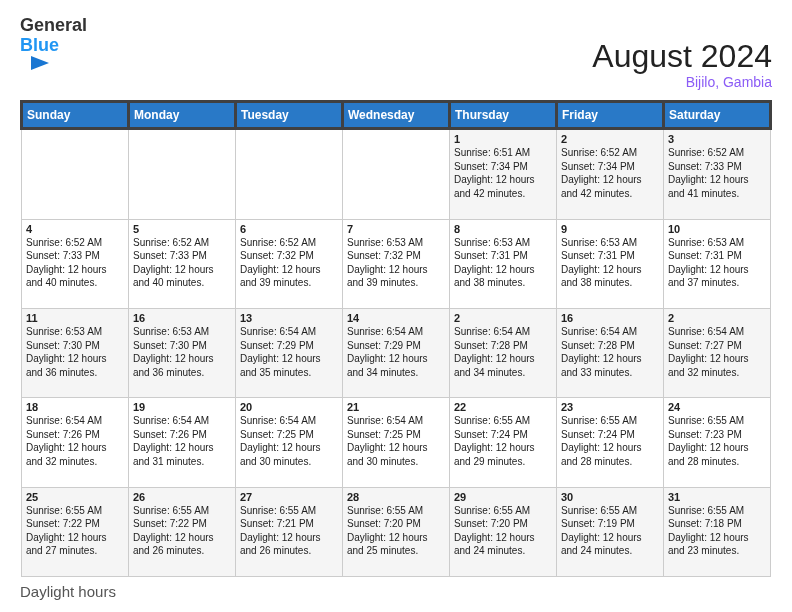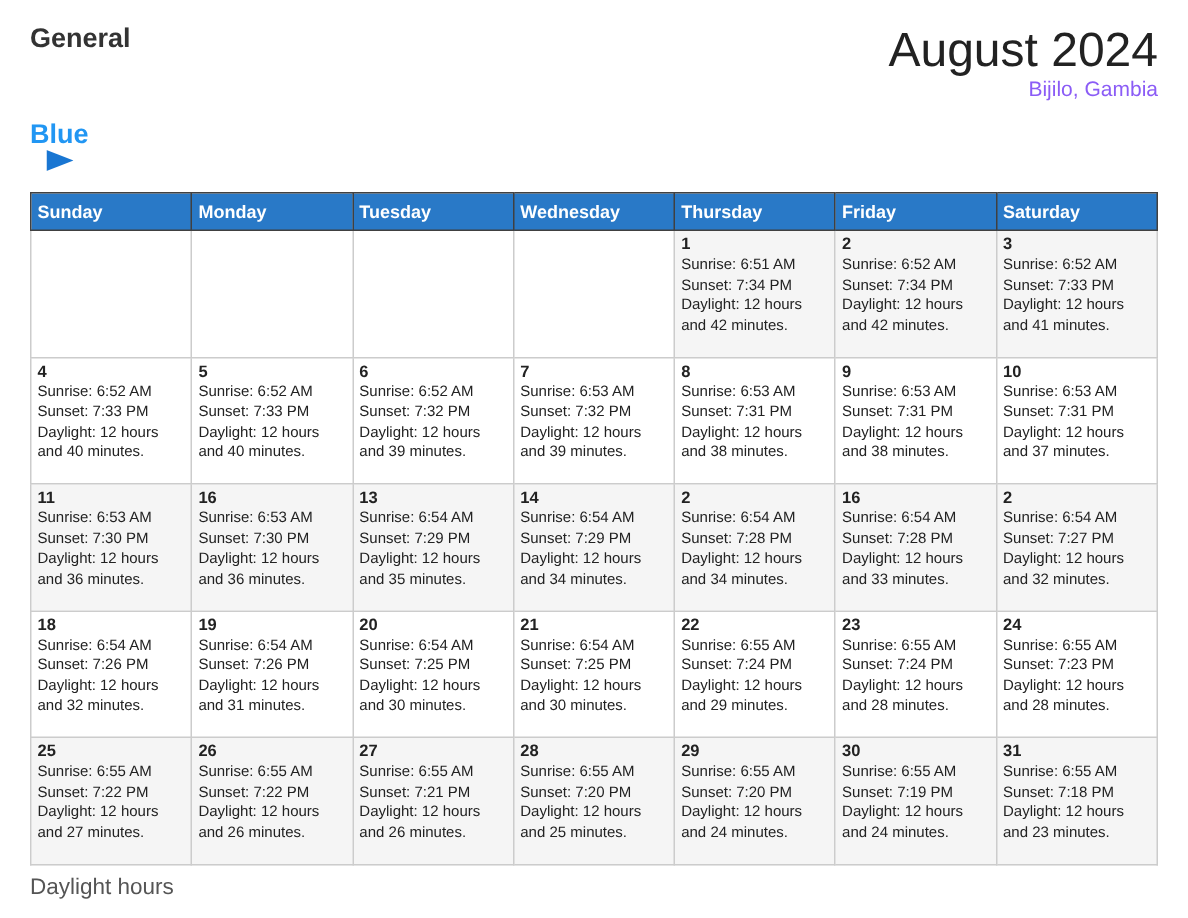--- a/index.html
+++ b/index.html
@@ -22,20 +22,21 @@
       justify-content: space-between;
       align-items: flex-start;
       margin-bottom: 10px;
     }
     .logo {
       display: flex;
       align-items: center;
     }
     .title-block {
       text-align: right;
+      margin-top: 23px;
     }
     .title-block h1 {
       font-size: 32px;
       font-weight: normal;
       color: #222;
       line-height: 1.1;
     }
     .title-block p {
       font-size: 14px;
       color: #8b5cf6;
@@ -45,21 +46,21 @@
       border-collapse: collapse;
       flex: 1;
     }
     thead th {
       background-color: #2979c7;
       color: #fff;
       font-size: 12px;
       font-weight: bold;
       padding: 5px 4px;
       text-align: left;
-      border: 1px solid #404040;
+      border: 3px solid #404040;
     }
     tbody td {
       border: 1px solid #ccc;
       vertical-align: top;
       padding: 3px 4px;
       font-size: 9.5px;
       color: #222;
       width: calc(100% / 7);
       background: #fff;
     }
@@ -88,21 +89,21 @@
       font-size: 15px;
       color: #555;
     }
   </style>
 </head>
 <body>
 
 <div class="page">
   <div class="header">
     <div class="logo">
-        <div style="display: flex; flex-direction: column; align-items: flex-start; line-height: 1.1; gap: 44px;">
+        <div style="display: flex; flex-direction: column; align-items: flex-start; line-height: 1.1;">
           <div style="display: flex; align-items: center;">
             <span style="font-size:18px;font-weight:bold;color:#333;font-family:Arial;">General</span>
           </div>
           <div style="display: flex; align-items: center; flex-direction: column;">
             <span style="font-size: 18px; font-weight: bold; color: rgb(33, 150, 243); font-family: Arial;">Blue</span>
             <span><svg width="18" height="14" viewBox="0 0 18 14">
                 <polygon points="0,0 18,7 0,14" fill="#1976d2"></polygon>
               </svg></span>
           </div>
         </div>

